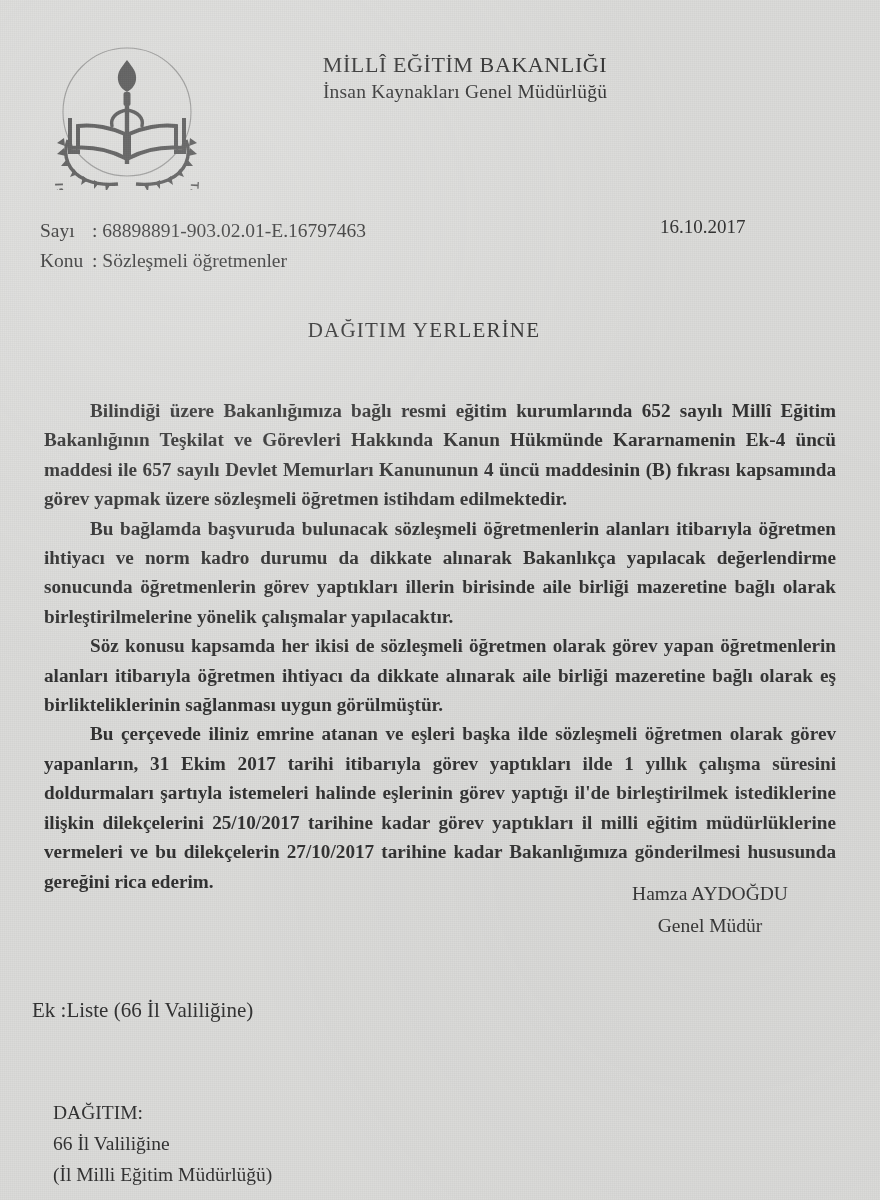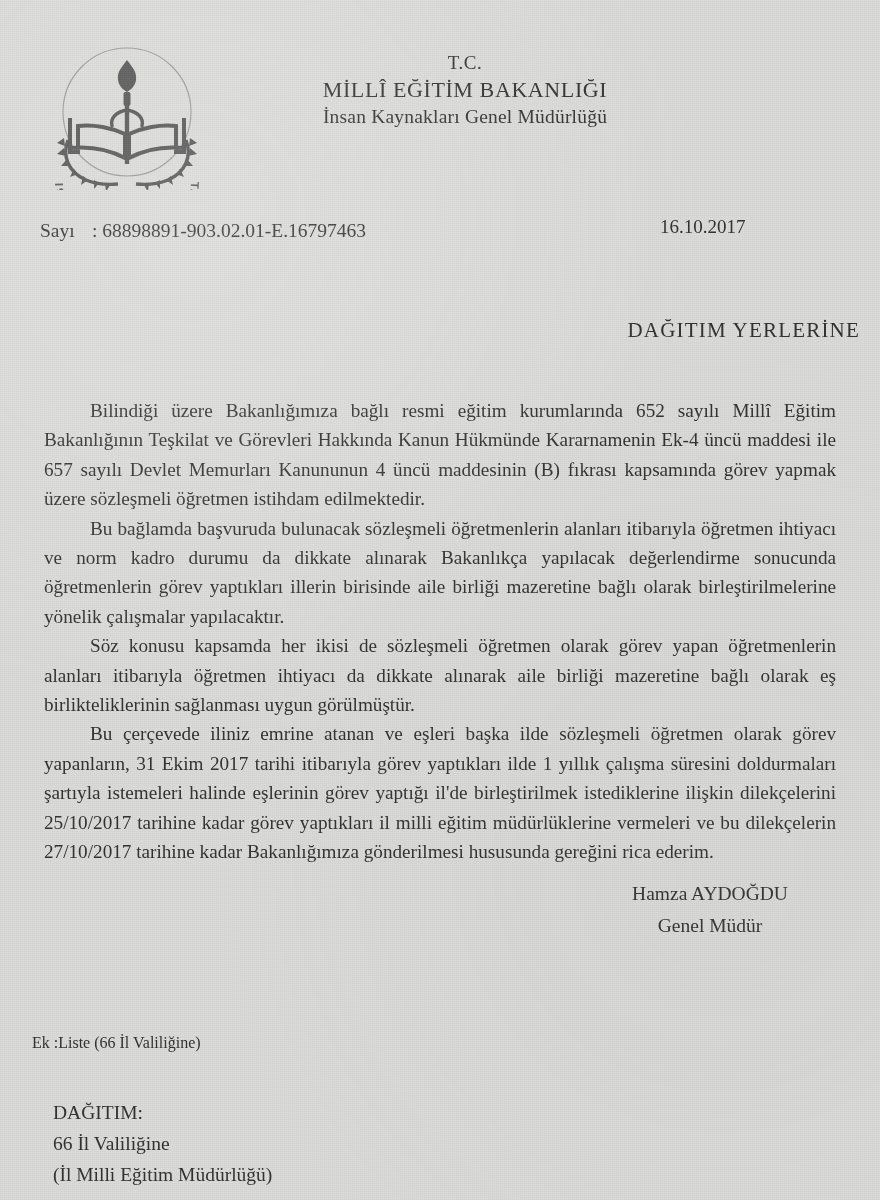--- a/index.html
+++ b/index.html
@@ -90,59 +90,59 @@
     top: 216px;
     font-size: 19px;
   }
 
   
   .addressee {
     position: absolute;
     left: 0;
     top: 318px;
     width: 848px;
-    text-align: right;
+    text-align: center;
     font-size: 21px;
     letter-spacing: 1.2px;
-    padding-left: 12px;
   }
 
   
   .body-text {
     position: absolute;
     left: 44px;
     top: 396px;
     width: 792px;
     font-size: 19.2px;
     line-height: 29.4px;
     text-align: justify;
     text-justify: inter-word;
   }
   .body-text p {
     margin: 0 0 0 0;
     text-indent: 46px;
+    font-weight: bold;
   }
 
   
   .signature {
     position: absolute;
     left: 560px;
     top: 878px;
     width: 300px;
     text-align: center;
     font-size: 19.5px;
     line-height: 1.62;
   }
 
   
   .attachment {
     position: absolute;
     left: 32px;
-    top: 1034px;
-    font-size: 16px;
+    top: 998px;
+    font-size: 21px;
   }
   .distribution {
     position: absolute;
     left: 30px;
     top: 1098px;
     font-size: 19.5px;
     line-height: 1.58;
     margin-left: 23px;
   }
 </style>
@@ -194,30 +194,32 @@
           <path d="M146 126 l 9 0 l -6 -7 z"></path>
           <path d="M138 134 l 8 3 l -4 -8 z"></path>
           <path d="M128 140 l 7 5 l -2 -9 z"></path>
           <path d="M117 143 l 5 6 l 0 -9 z"></path>
           <path d="M106 145 l 4 7 l 1 -9 z"></path>
         </g>
       </svg>
     </div>
 
     <div class="header-titles">
-      <div class="title-tc">T.C.</div>
       <div class="title-ministry">MİLLÎ EĞİTİM BAKANLIĞI</div>
       <div class="title-dept">İnsan Kaynakları Genel Müdürlüğü</div>
     </div>
 
   </div>
 
   <div class="ref-block">
     <div class="ref-row">
       <span class="ref-label">Sayı</span><span>:</span>&nbsp;<span>68898891-903.02.01-E.16797463</span>
+    </div>
+    <div class="ref-row">
+      <span class="ref-label">Konu</span><span>:</span>&nbsp;<span>Sözleşmeli öğretmenler</span>
     </div>
   </div>
 
   <div class="doc-date">16.10.2017</div>
 
   <div class="addressee">DAĞITIM YERLERİNE</div>
 
   <div class="body-text">
     <p>Bilindiği üzere Bakanlığımıza bağlı resmi eğitim kurumlarında 652 sayılı Millî Eğitim Bakanlığının Teşkilat ve Görevleri Hakkında Kanun Hükmünde Kararnamenin Ek-4 üncü maddesi ile 657 sayılı Devlet Memurları Kanununun 4 üncü maddesinin (B) fıkrası kapsamında görev yapmak üzere sözleşmeli öğretmen istihdam edilmektedir.</p>
     <p>Bu bağlamda başvuruda bulunacak sözleşmeli öğretmenlerin alanları itibarıyla öğretmen ihtiyacı ve norm kadro durumu da dikkate alınarak Bakanlıkça yapılacak değerlendirme sonucunda  öğretmenlerin görev yaptıkları illerin birisinde aile birliği mazeretine bağlı olarak birleştirilmelerine yönelik çalışmalar yapılacaktır.</p>

